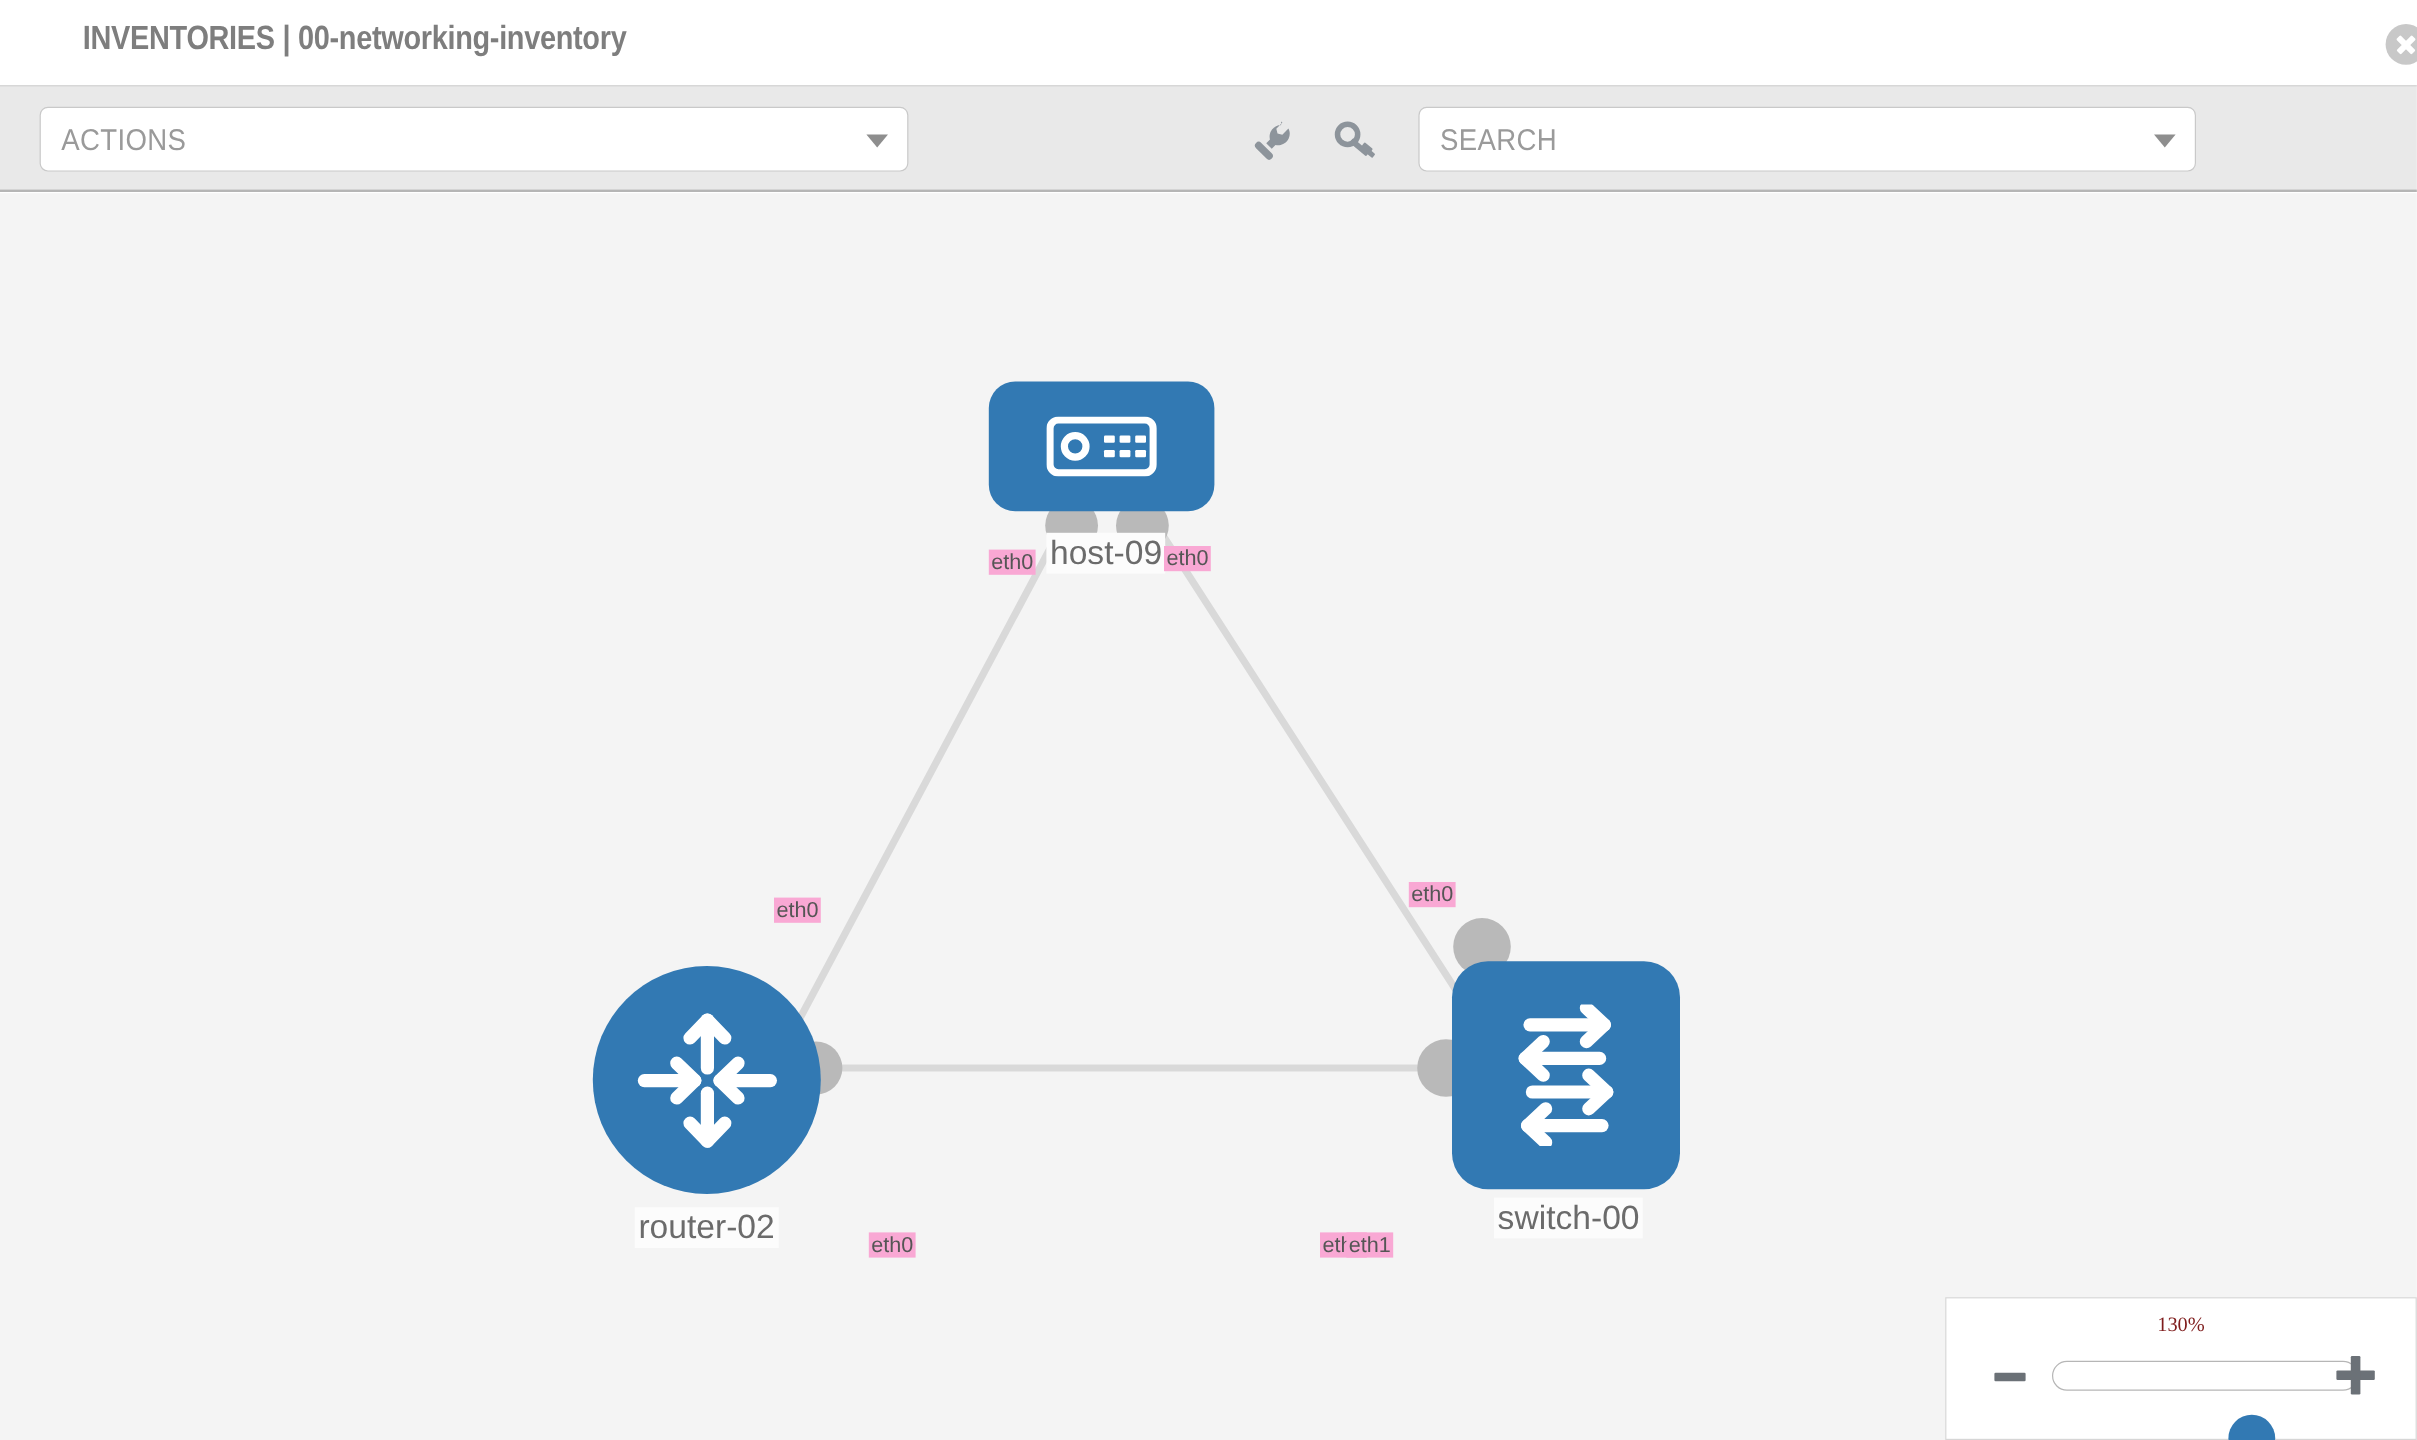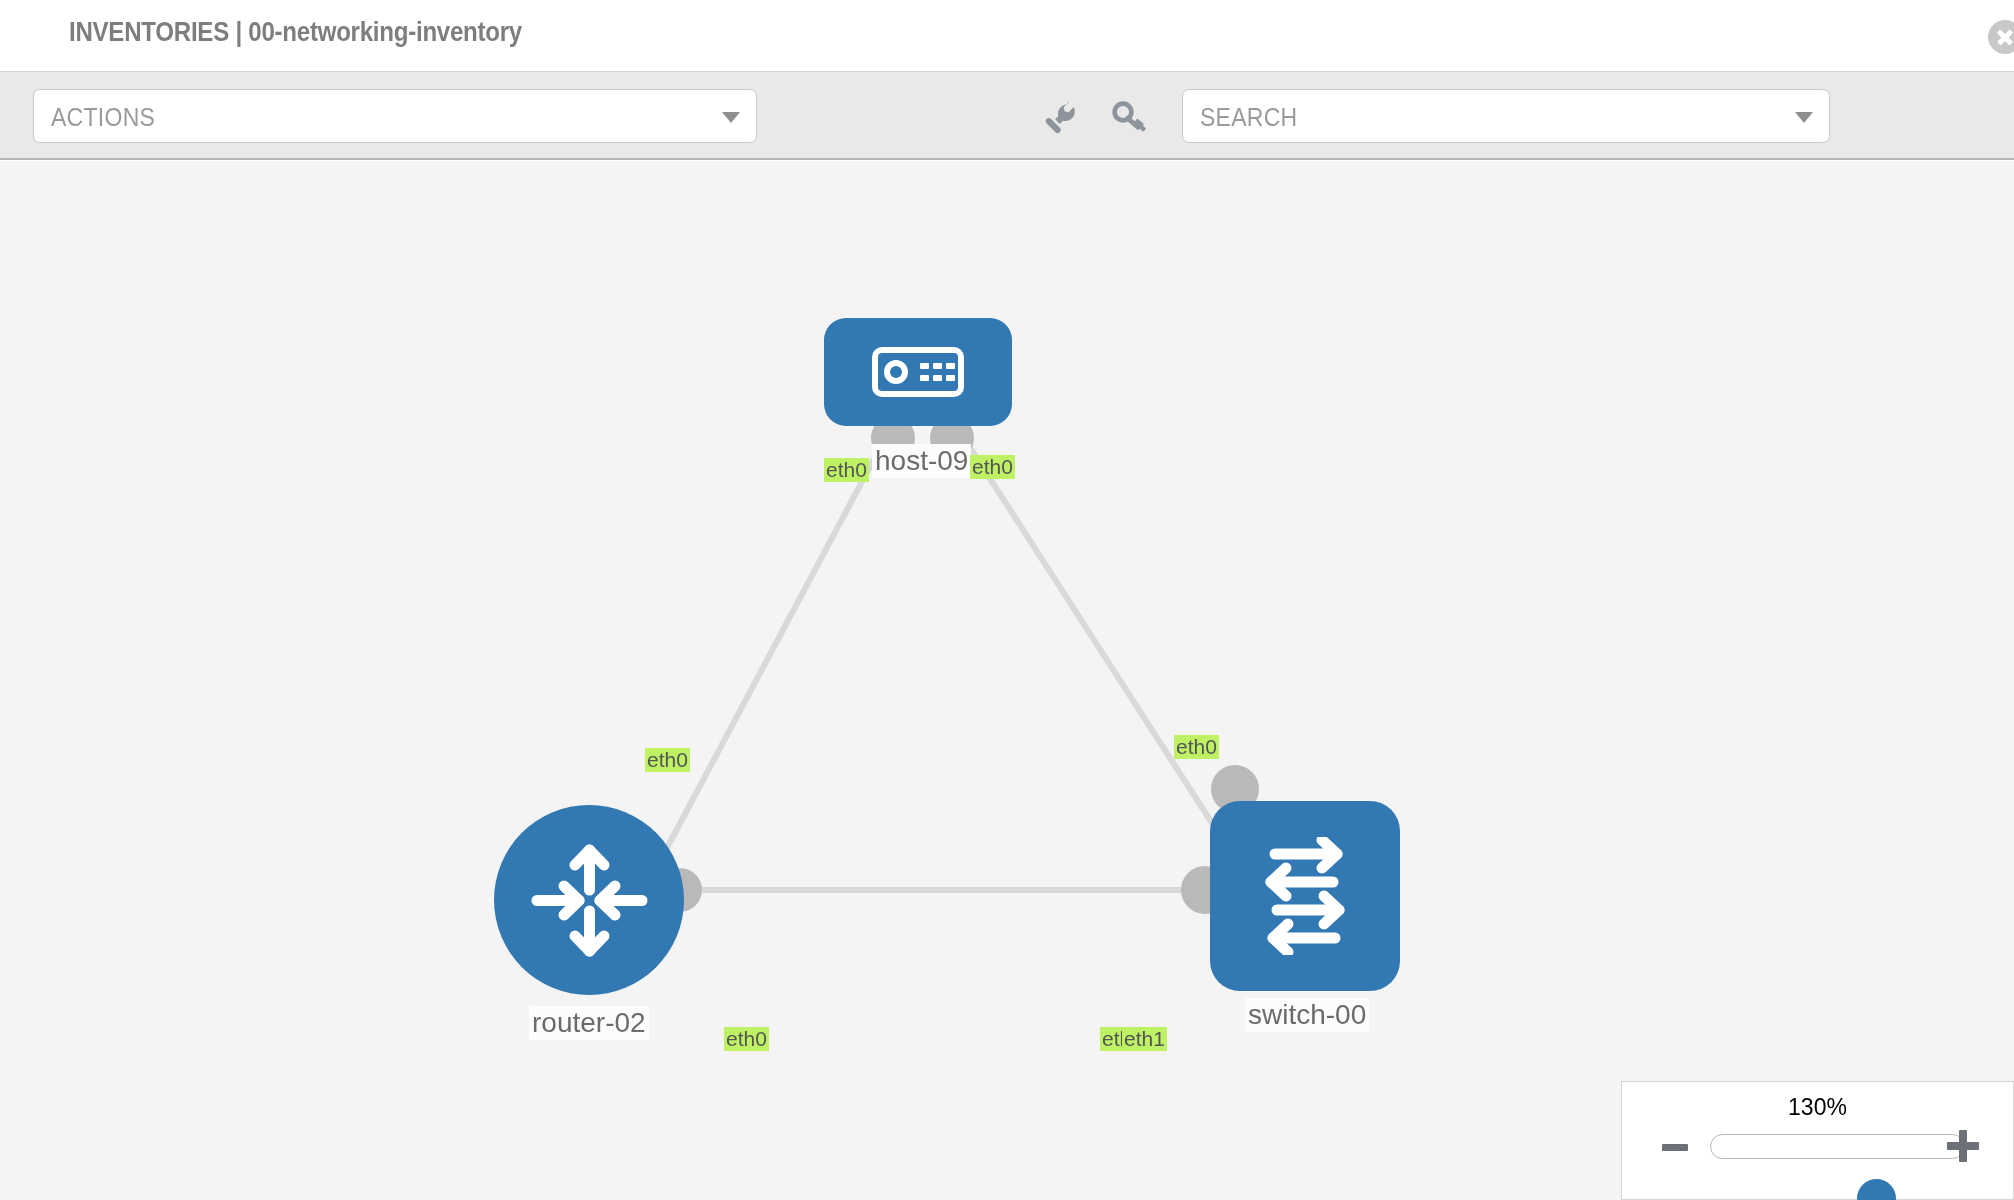--- a/index.html
+++ b/index.html
@@ -138,23 +138,23 @@
     white-space: nowrap;
     padding: 1px 3px;
   }
   #label-host   { left: 872px; top: 283px; }
   #label-router { left: 529px; top: 845px; }
   #label-switch { left: 1245px; top: 837px; }
 
   
   .iface-label {
     position: absolute;
-    font-size: 21px;
+    font-size: 18px;
     color: #555555;
-    background: #bef264;
+    background: #f9a8d4;
     white-space: nowrap;
     padding: 0 2px;
   }
   #iface-host-left   { left: 824px; top: 297px; }
   #iface-host-right  { left: 970px; top: 294px; }
   #iface-router-up   { left: 645px; top: 587px; }
   #iface-switch-up   { left: 1174px; top: 574px; }
   #iface-router-right{ left: 724px; top: 866px; }
   #iface-switch-left-a { left: 1100px; top: 866px; z-index: 1; }
   #iface-switch-left-b { left: 1122px; top: 866px; z-index: 2; }
@@ -164,22 +164,23 @@
     position: absolute;
     left: 1621px; top: 1081px;
     width: 393px; height: 119px;
     background: #ffffff;
     border: 1px solid #d6d6d6;
   }
   #zoom-level {
     position: absolute;
     left: 0; right: 0; top: 12px;
     text-align: center;
-    font-size: 23px;
-    color: #000000;
+    font-size: 17px;
+    color: #7f1d1d;
+    font-family: Liberation Serif, serif;
   }
   #zoom-out-button {
     position: absolute; left: 40px; top: 52px;
     width: 26px; height: 26px;
     cursor: pointer;
   }
   #zoom-out-button::before {
     content: ""; position: absolute;
     left: 0; top: 10px; width: 26px; height: 7px;
     background: #6b7177; border-radius: 1px;

